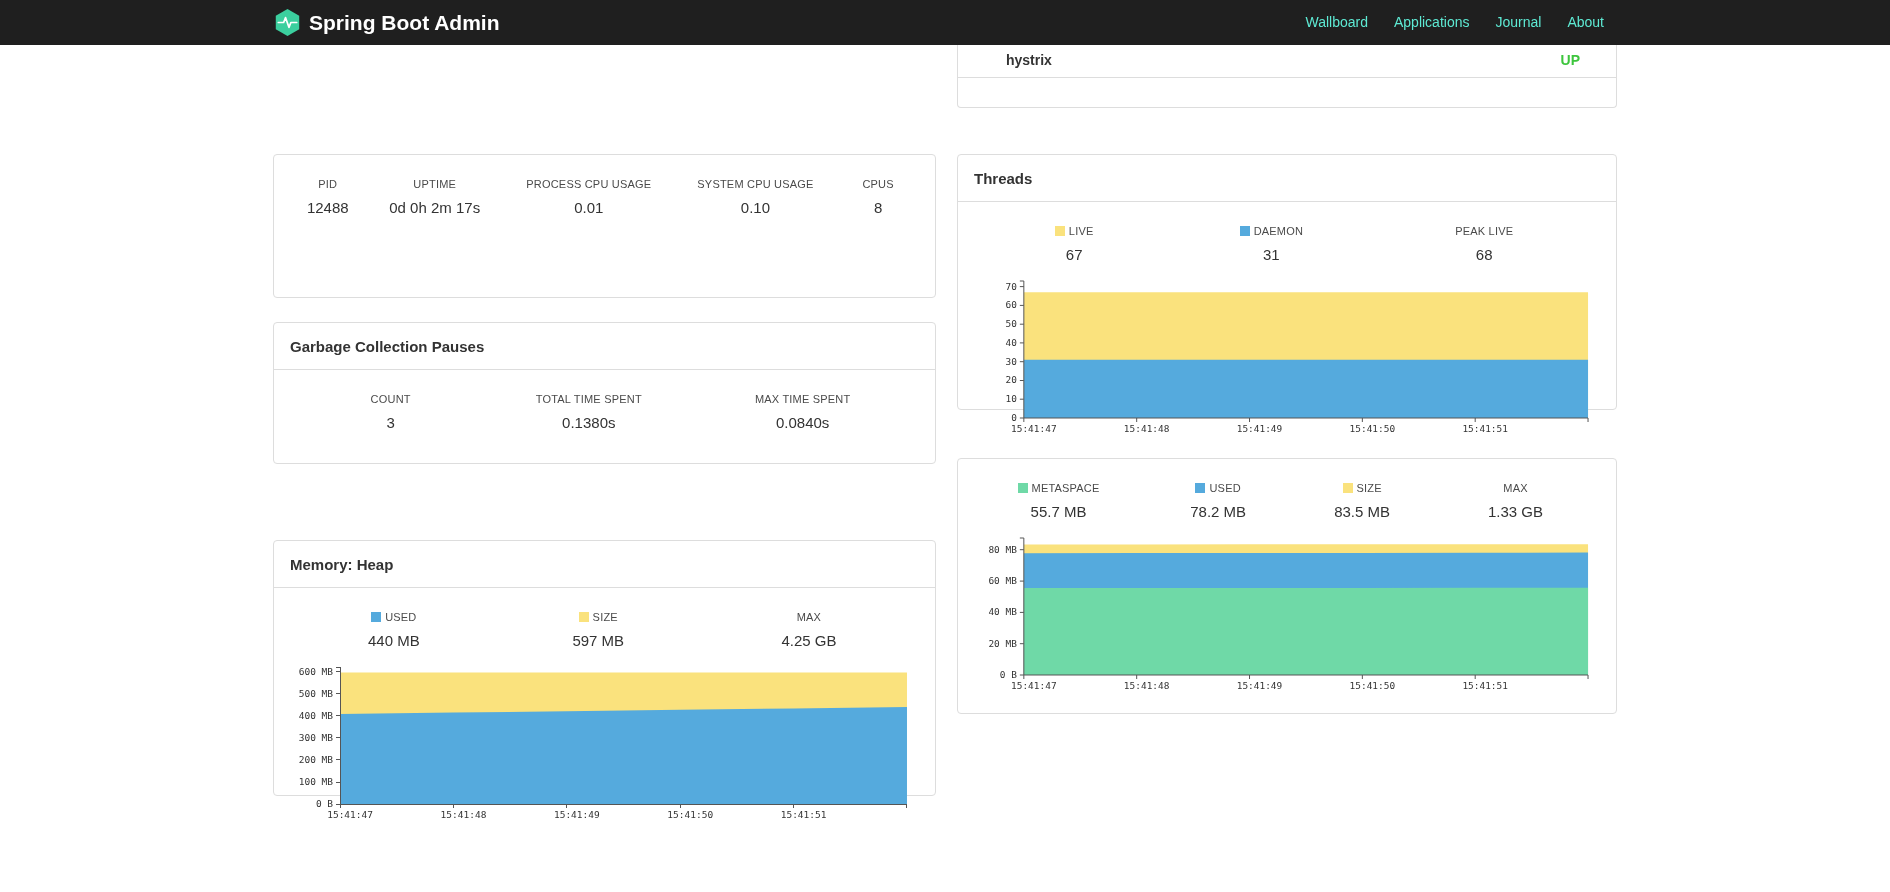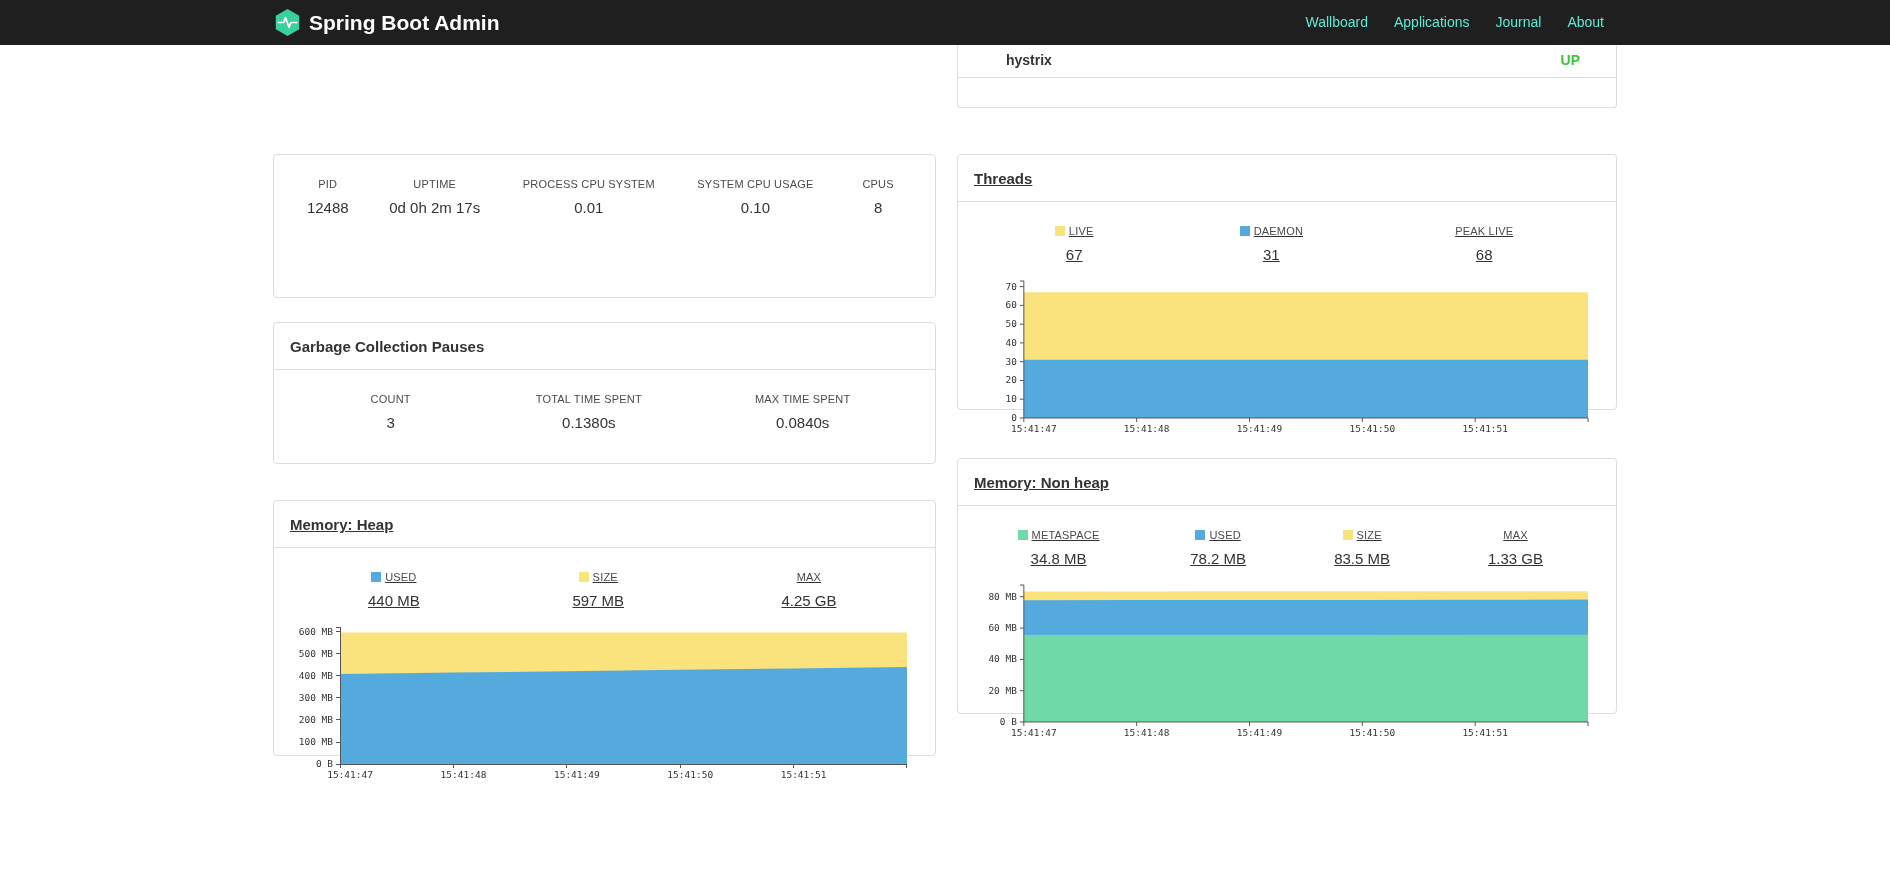--- a/index.html
+++ b/index.html
@@ -24,22 +24,22 @@
   .grid { display:flex; gap:21px; }
   .col-l { width:663px; flex:none; }
   .col-r { width:660px; flex:none; }
   .main { margin-top:46px; }
 
   
   .card { border:1px solid #ddd; border-radius:4px; background:#fff; }
   .card-heading { padding:15px 16px 14px; border-bottom:1px solid #ddd; font-size:15px; font-weight:bold; color:#333; }
   .card-body { padding:23px 16px 0; }
   .process-card { height:144px; margin-bottom:24px; }
-  .gc-card { height:142px; margin-bottom:36px; }
-  .tall-card { height:256px;text-decoration:underline; }
+  .gc-card { height:142px; margin-bottom:76px; }
+  .tall-card { height:256px; }
   .threads-card { margin-bottom:48px; }
 
   
   .health-card { border:1px solid #ddd; border-top:none; border-radius:0 0 4px 4px; height:63px; background:#fff; }
   .health-row { display:flex; justify-content:space-between; align-items:center;
                 padding:7px 36px 9px 48px; border-bottom:1px solid #ddd;
                 font-size:14px; font-weight:bold; cursor:pointer; }
   .health-name { color:#333; }
 
   
@@ -100,21 +100,21 @@
           <div class="stat-row">
             <div class="stat-col" style="width:12%">
               <div class="stat-header">PID</div>
               <div class="stat-value">12488</div>
             </div>
             <div class="stat-col" style="width:22%">
               <div class="stat-header">UPTIME</div>
               <div class="stat-value">0d 0h 2m 17s</div>
             </div>
             <div class="stat-col" style="width:27%">
-              <div class="stat-header">PROCESS CPU SYSTEM</div>
+              <div class="stat-header">PROCESS CPU USAGE</div>
               <div class="stat-value">0.01</div>
             </div>
             <div class="stat-col" style="width:26%">
               <div class="stat-header">SYSTEM CPU USAGE</div>
               <div class="stat-value">0.10</div>
             </div>
             <div class="stat-col" style="width:13%">
               <div class="stat-header">CPUS</div>
               <div class="stat-value">8</div>
             </div>
@@ -227,28 +227,27 @@
               <text x="60" y="159" text-anchor="middle" class="tick-label">15:41:47</text>
               <text x="173.2" y="159" text-anchor="middle" class="tick-label">15:41:48</text>
               <text x="286.4" y="159" text-anchor="middle" class="tick-label">15:41:49</text>
               <text x="399.6" y="159" text-anchor="middle" class="tick-label">15:41:50</text>
               <text x="512.8" y="159" text-anchor="middle" class="tick-label">15:41:51</text>
             </svg>
         </div>
       </div>
 
       <div class="card tall-card">
-        <div class="card-heading">Memory: Non heap</div>
         <div class="card-body">
           <div class="stat-row">
             <div class="stat-col" style="width:27%">
               <div class="stat-header">
                 <span class="legend-sq" style="background: rgb(111, 217, 167);"></span><span>METASPACE</span>
               </div>
-              <div class="stat-value">34.8 MB</div>
+              <div class="stat-value">55.7 MB</div>
             </div>
             <div class="stat-col" style="width:24%">
               <div class="stat-header">
                 <span class="legend-sq" style="background: rgb(85, 170, 221);"></span><span>USED</span>
               </div>
               <div class="stat-value">78.2 MB</div>
             </div>
             <div class="stat-col" style="width:22%">
               <div class="stat-header">
                 <span class="legend-sq" style="background: rgb(250, 226, 125);"></span><span>SIZE</span>

